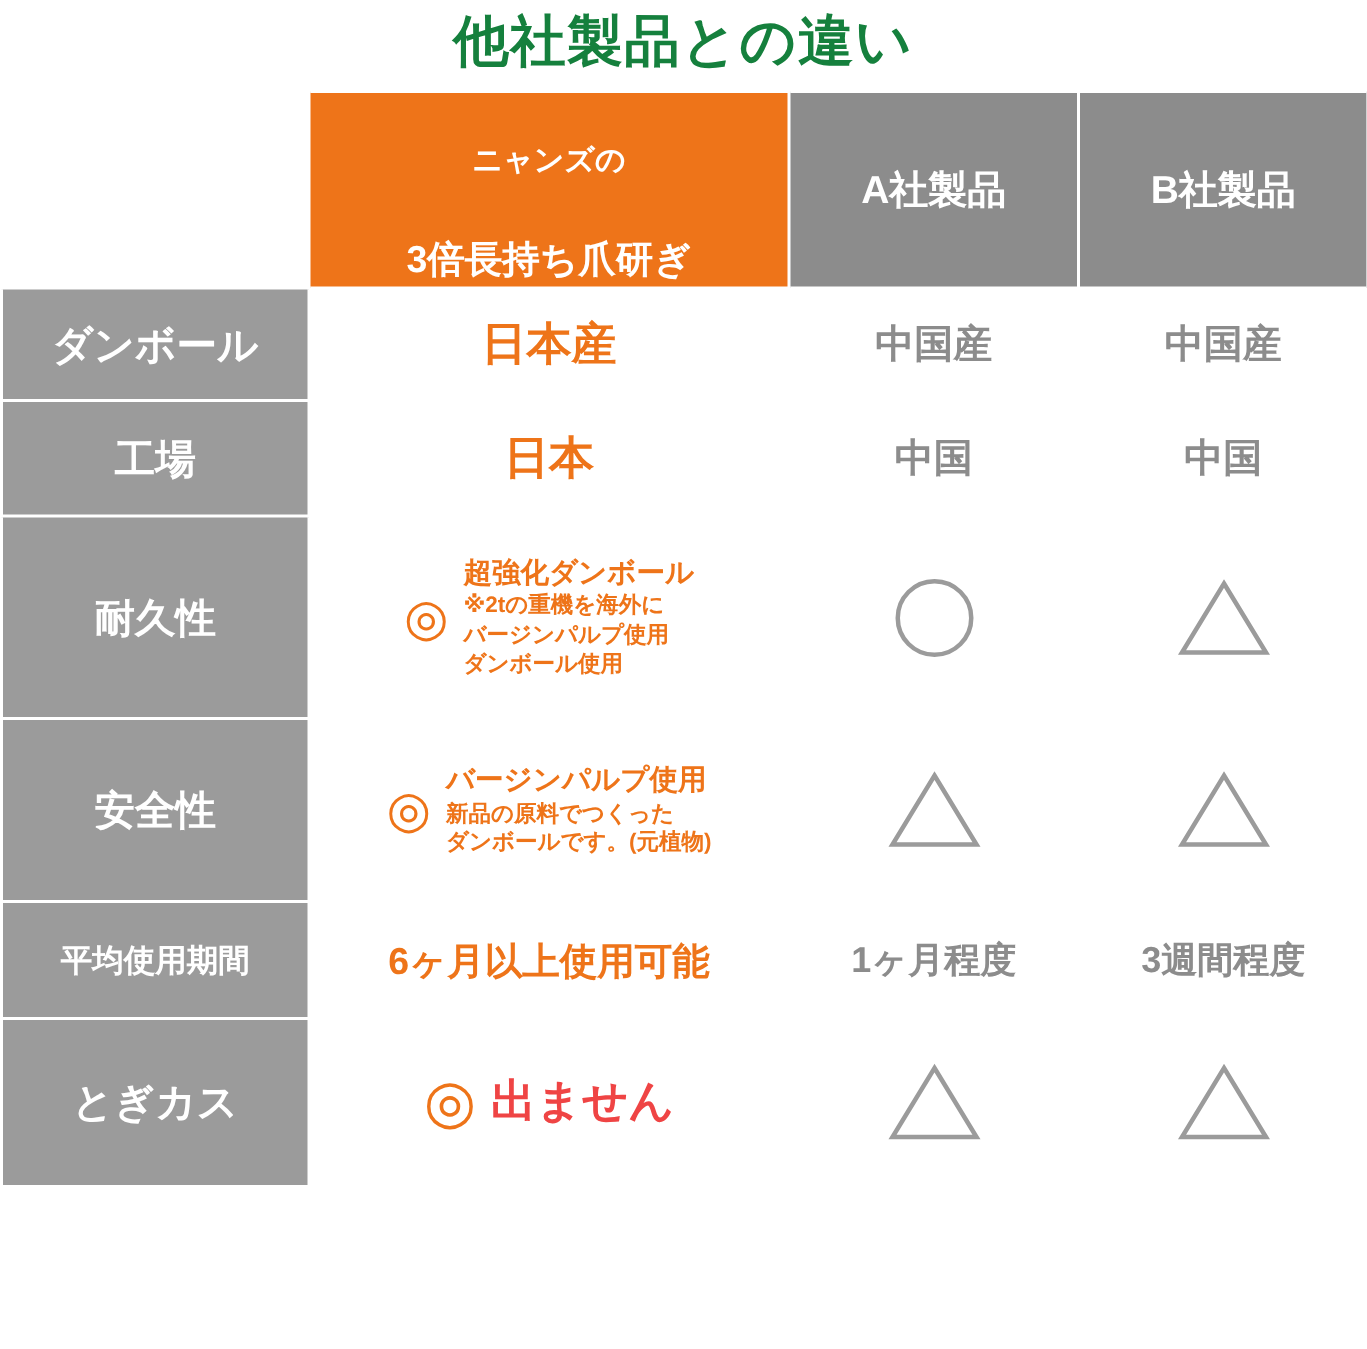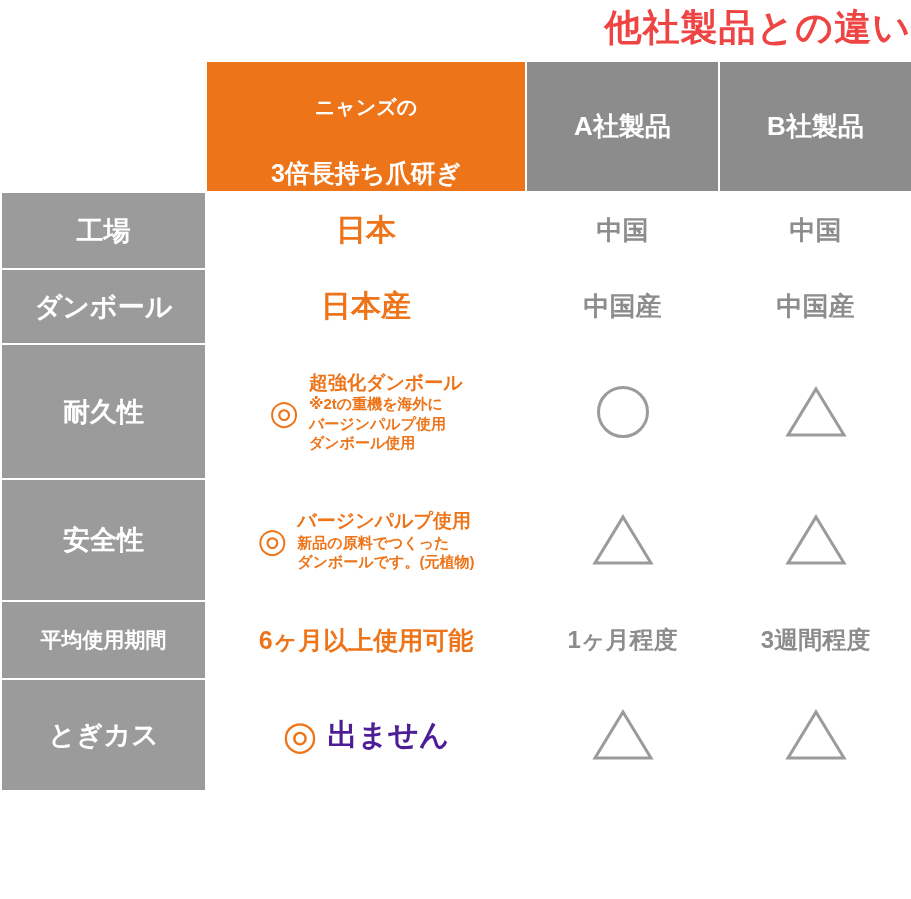--- a/index.html
+++ b/index.html
@@ -16,24 +16,24 @@
   }
 
   .page {
     position: relative;
     width: 911px;
     height: 899px;
     box-sizing: border-box;
   }
 
   .title {
-    text-align: right;
+    text-align: center;
     font-size: 37px;
     font-weight: bold;
-    color: #ef4444;
+    color: #15803d;
     letter-spacing: 1px;
     padding-top: 6px;
     padding-bottom: 10px;
     line-height: 1.2;
   }
 
   table.compare {
     border-collapse: collapse;
     width: 911px;
     table-layout: fixed;
@@ -123,21 +123,21 @@
     display: block;
     font-size: 15px;
     font-weight: bold;
     color: #ee7419;
     line-height: 1.3;
   }
   .own-text .t-lg {
     display: block;
     font-size: 30px;
     font-weight: bold;
-    color: #4c1d95;
+    color: #ef4444;
     line-height: 1.2;
   }
 
   
   .other {
     background: #ffffff;
     color: #8c8c8c;
     font-weight: bold;
     font-size: 26px;
   }
@@ -183,36 +183,36 @@
         <th class="hd-own">
           <span class="l1">ニャンズの</span>
           <span class="l2">3倍長持ち爪研ぎ</span>
         </th>
         <th class="hd-other">A社製品</th>
         <th class="hd-other">B社製品</th>
       </tr>
     </thead>
     <tbody>
 
+      <tr style="height:75px;">
+        <td class="rowlabel">ダンボール</td>
+        <td class="own big">
+          <span>日本産</span>
+        </td>
+        <td class="other">中国産</td>
+        <td class="other">中国産</td>
+      </tr>
+
       <tr style="height:77px;">
         <td class="rowlabel">工場</td>
         <td class="own big">
           <span>日本</span>
         </td>
         <td class="other">中国</td>
         <td class="other">中国</td>
-      </tr>
-
-      <tr style="height:75px;">
-        <td class="rowlabel">ダンボール</td>
-        <td class="own big">
-          <span>日本産</span>
-        </td>
-        <td class="other">中国産</td>
-        <td class="other">中国産</td>
       </tr>
 
       <tr style="height:135px;">
         <td class="rowlabel">耐久性</td>
         <td class="own">
           <div class="own-inner">
             <span class="mark-circle">◎</span>
             <span class="own-text">
               <span class="t1">超強化ダンボール</span>
               <span class="t2" style="white-space:pre-line;">※2tの重機を海外に

